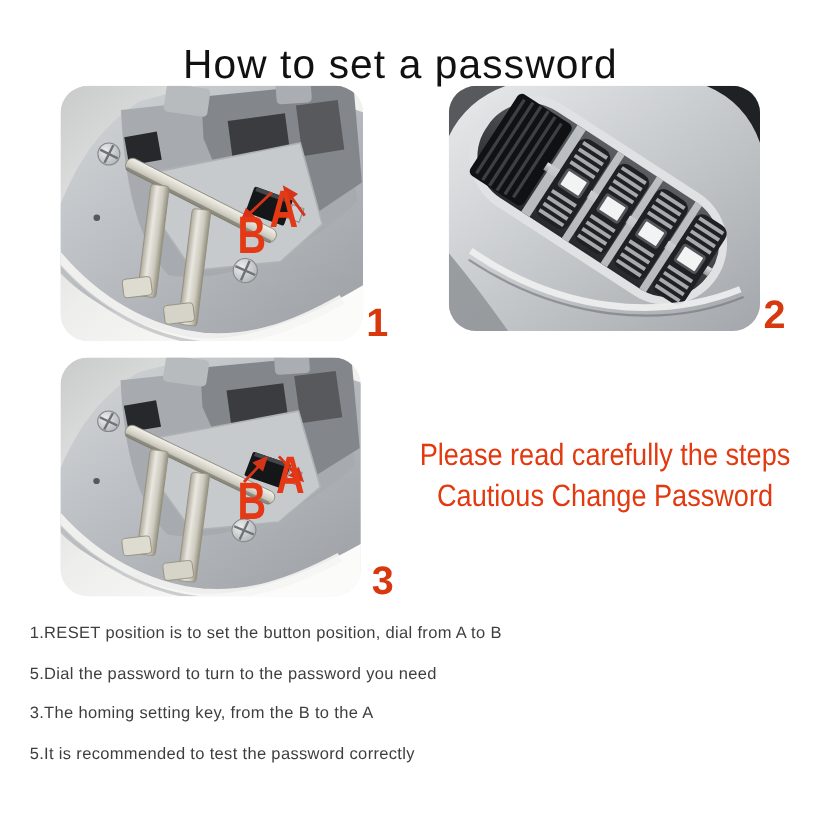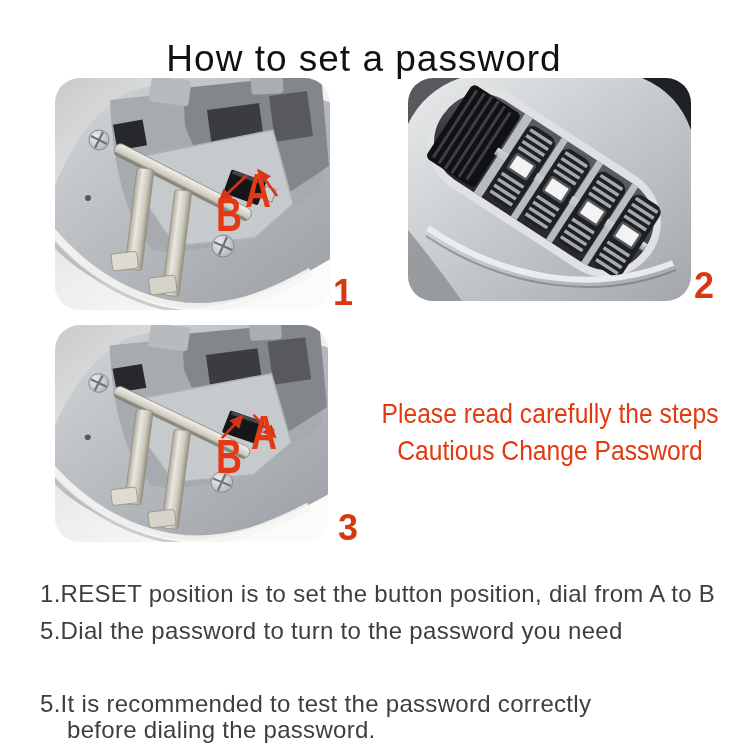--- a/index.html
+++ b/index.html
@@ -22,21 +22,21 @@
   .n3{left:338px;top:510px;}
   .letter{position:absolute;color:var(--letter-red);font-weight:700;font-size:48px;line-height:1;
           transform:scaleX(.75);transform-origin:left top;}
   .letter.b1{left:161px;top:113px;}
   .letter.a1{left:190px;top:89px;}
   .letter.b3{left:161px;top:108px;}
   .letter.a3{left:196px;top:84px;}
   .warning{position:absolute;left:350px;top:395px;width:400px;text-align:center;
            color:var(--accent-red);font-size:28px;line-height:37px;
            transform:scaleX(.88);transform-origin:50% 50%;}
-  .instr{position:absolute;margin:13px;font-size:24px;color:var(--text-dark);
+  .instr{position:absolute;margin:0;font-size:15px;color:var(--text-dark);
          letter-spacing:.3px;line-height:1.2;white-space:nowrap;}
   .i1{left:27px;top:567px;}
   .i2{left:27px;top:604px;}
   .i3{left:27px;top:640px;}
   .i4{left:27px;top:677px;}
   .i5{left:54px;top:703px;}
 </style>
 </head>
 <body>
 
@@ -290,16 +290,16 @@
   </figure>
   <div class="stepnum n3">3</div>
 
   <div class="warning">
     <div>Please read carefully the steps</div>
     <div>Cautious Change Password</div>
   </div>
 
   <p class="instr i1">1.RESET position is to set the button position, dial from A to B</p>
   <p class="instr i2">5.Dial the password to turn to the password you need</p>
+  <p class="instr i3">3.The homing setting key, from the B to the A</p>
   <p class="instr i4">5.It is recommended to test the password correctly</p>
-  <p class="instr i5">before dialing the password.</p>
 
 </div>
 
 </body></html>

